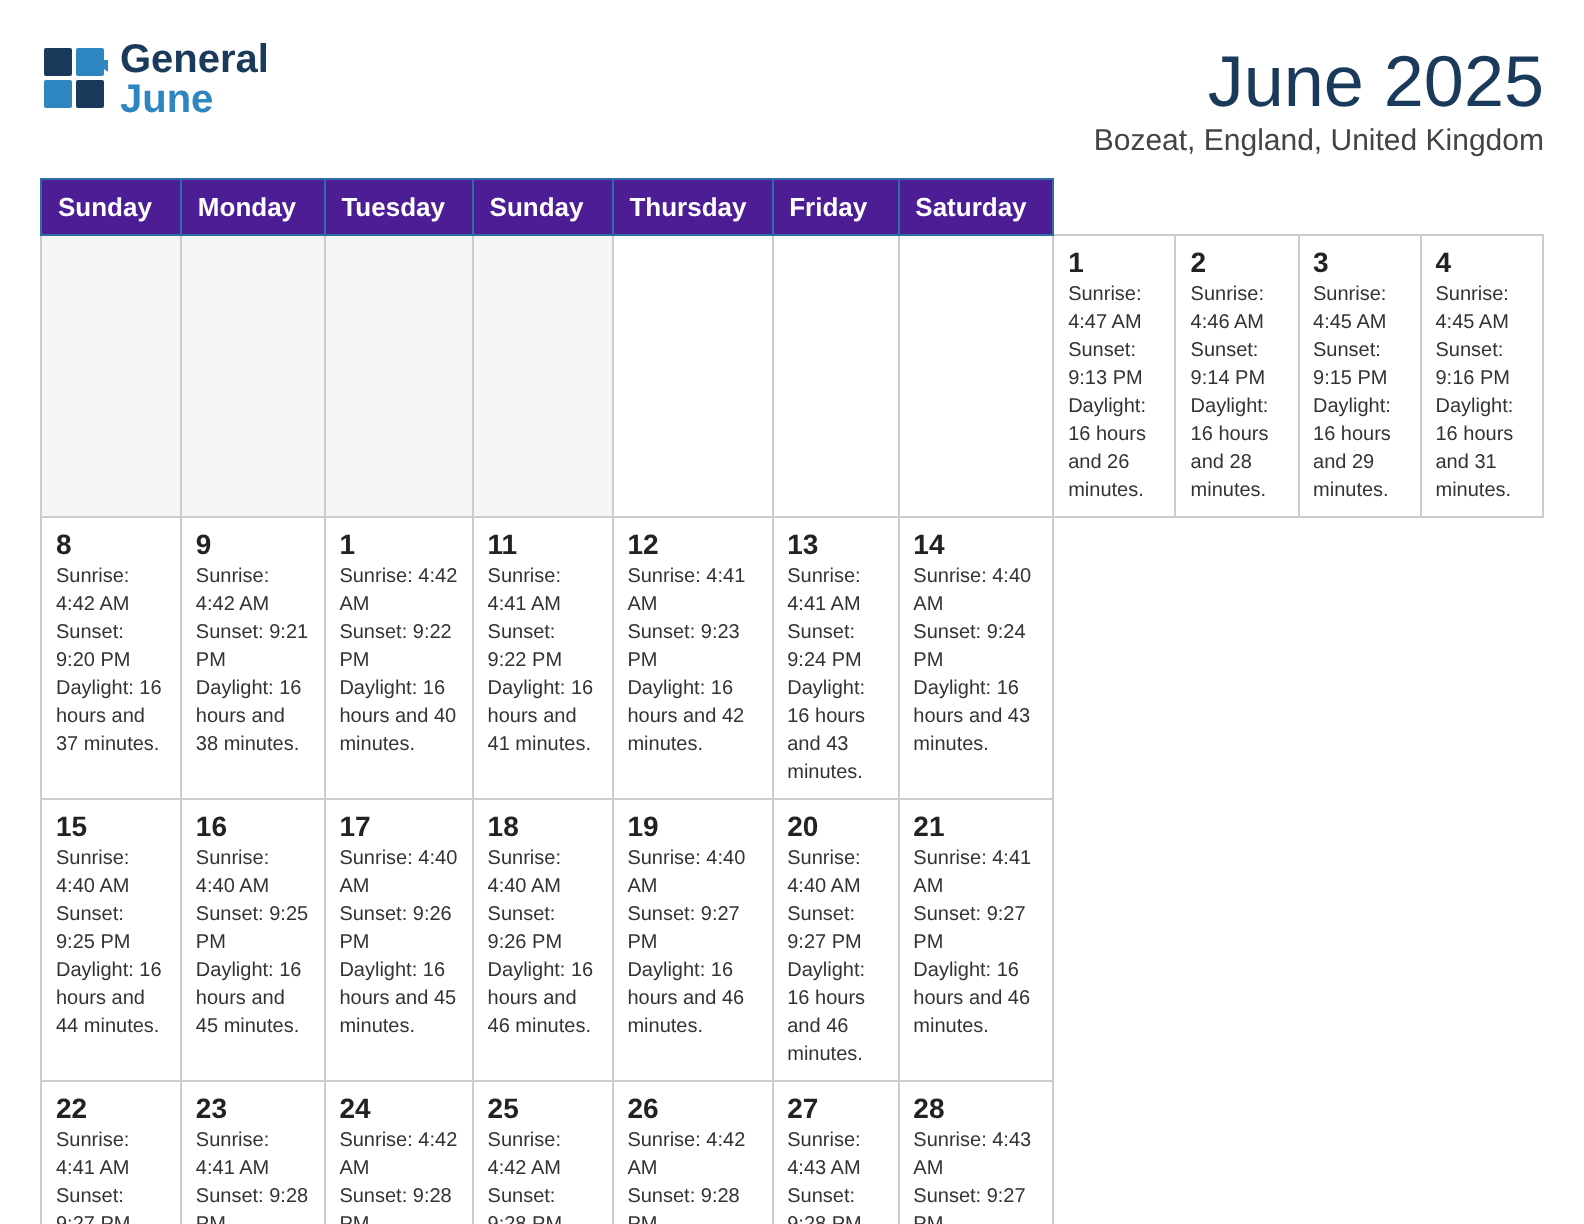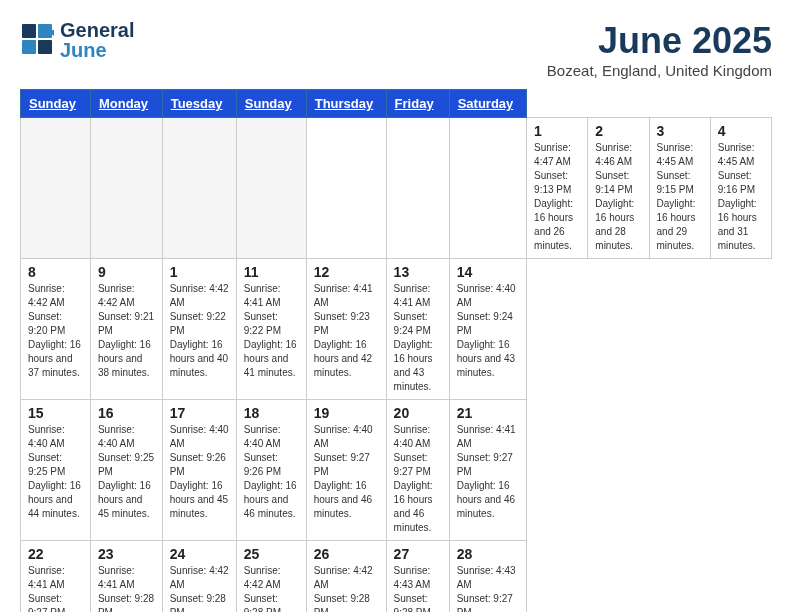--- a/index.html
+++ b/index.html
@@ -19,41 +19,40 @@
     .logo {
       display: flex;
       flex-direction: column;
       align-items: flex-start;
     }
     .title-area {
       text-align: right;
     }
     .month-title {
       font-size: 36px;
-      font-weight: bold;
+      font-weight: normal;
       color: #1a3a5c;
     }
     .location {
       font-size: 15px;
       color: #444;
     }
     .calendar-table {
       width: 100%;
       border-collapse: collapse;
       font-size: 11px;
     }
     .calendar-table th {
-      background-color: #1d4ed8;
+      background-color: #4c1d95;
       color: white;
       text-align: left;
       padding: 6px 8px;
       font-size: 13px;
       font-weight: bold;
       border: 1px solid #2e6da4;
-      text-decoration: underline;
     }
     .calendar-table td {
       border: 1px solid #ccc;
       vertical-align: top;
       padding: 5px 7px;
       height: 90px;
       width: 108px;
       background: #fff;
     }
     .calendar-table td.empty {

